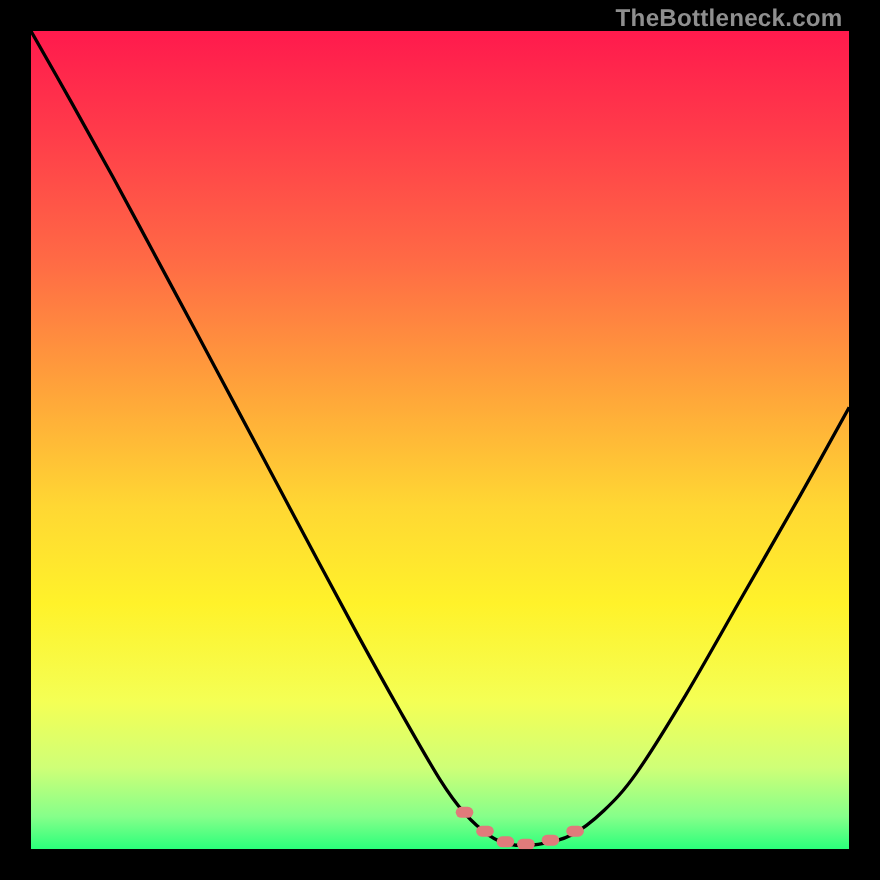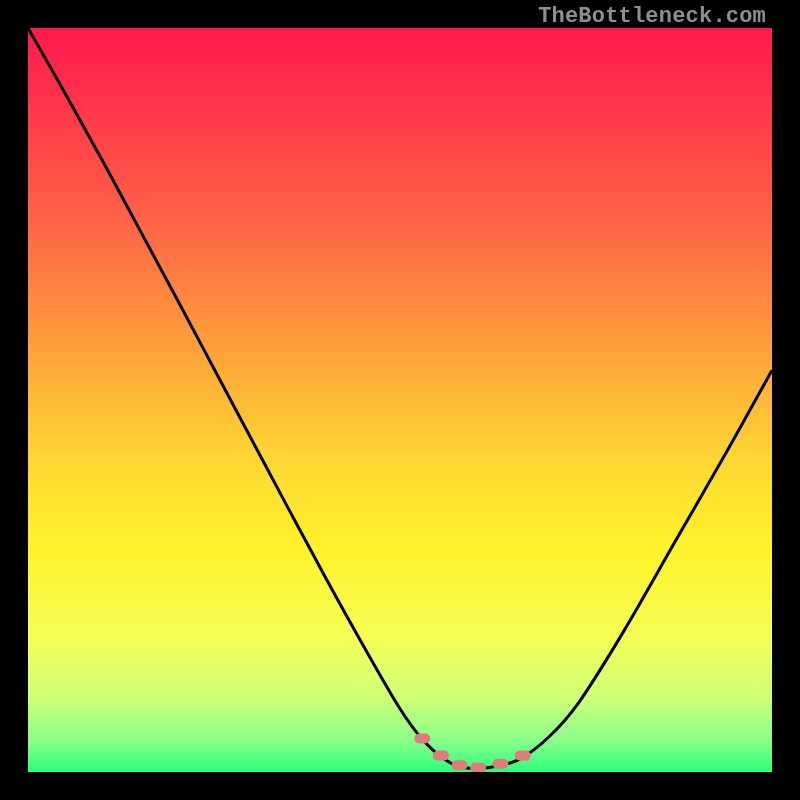--- a/index.html
+++ b/index.html
@@ -23,21 +23,21 @@
     left: 0;
     top: 0;
     width: 744px;
     height: 744px;
     overflow: hidden;
   }
   .watermark {
     position: absolute;
     top: 4px;
     right: 34px;
-    font-family: Liberation Mono, monospace;
+    font-family: Liberation Sans, sans-serif;
     font-size: 22px;
     font-weight: bold;
     color: #8f8f8f;
     letter-spacing: 0.2px;
   }
   svg {
     display: block;
   }
 </style>
 </head>

